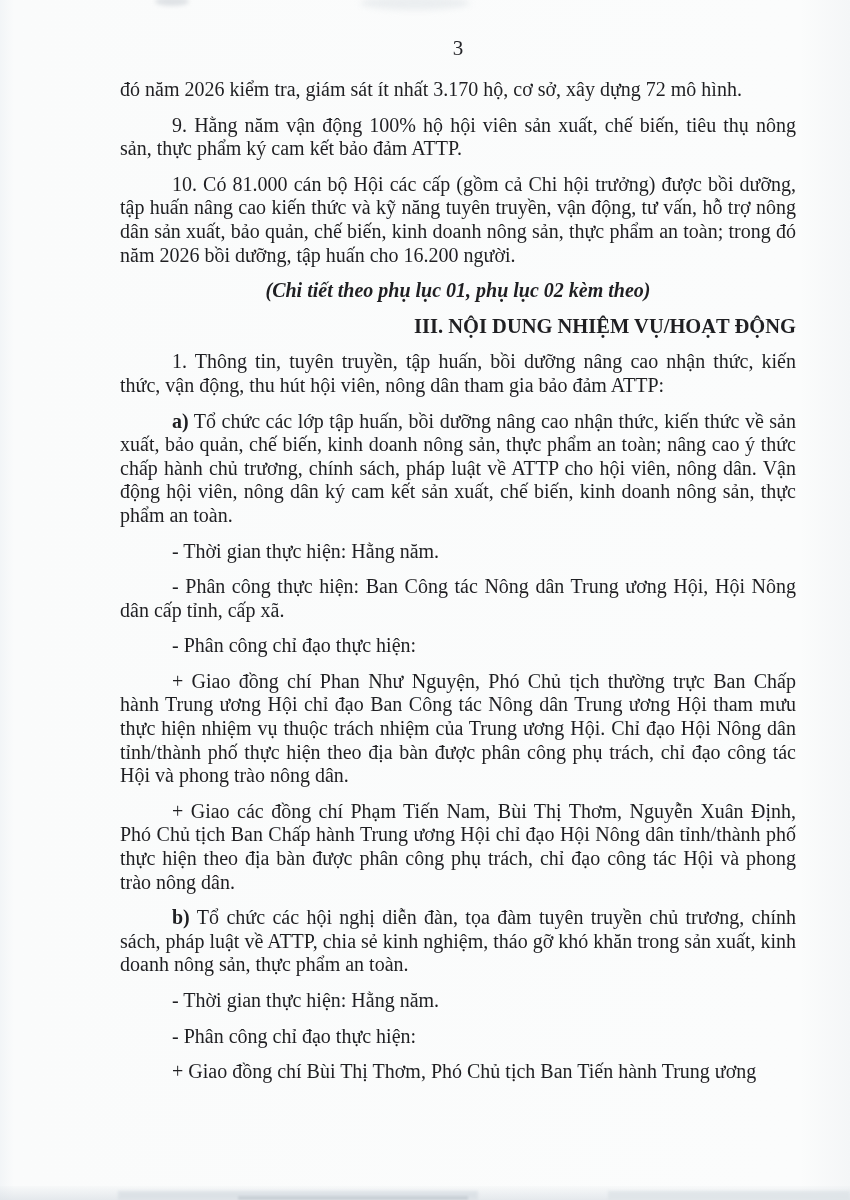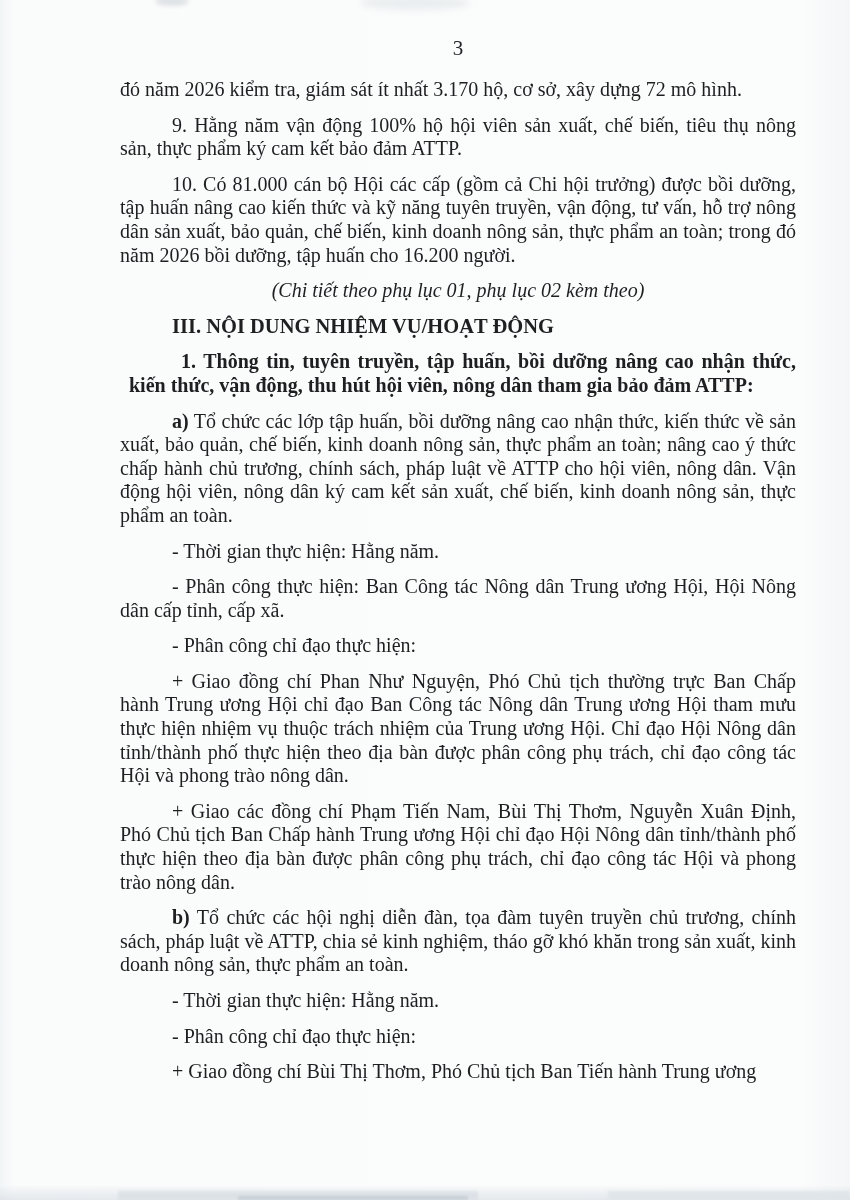--- a/index.html
+++ b/index.html
@@ -36,37 +36,37 @@
     text-align: justify;
   }
   .para {
     margin: 0 0 12px 0;
     text-indent: 52px;
   }
   .para.no-indent {
     text-indent: 0;
   }
   .para.bold {
-    font-weight: bold;
-    margin-left: 9px;
+    font-weight: normal;
   }
   .lead {
     font-weight: bold;
   }
   .center-italic {
     margin: 0 0 12px 0;
     text-align: center;
     font-style: italic;
     text-indent: 0;
+    font-weight: bold;
   }
   .section-heading {
     margin: 0 0 12px 0;
     font-weight: bold;
     text-indent: 52px;
-    text-align: left;
+    text-align: right;
     font-size: 20.5px;
   }
   
   .smudge-top-left {
     position: absolute;
     left: 155px;
     top: -3px;
     width: 34px;
     height: 9px;
     background: #c9ced4;

